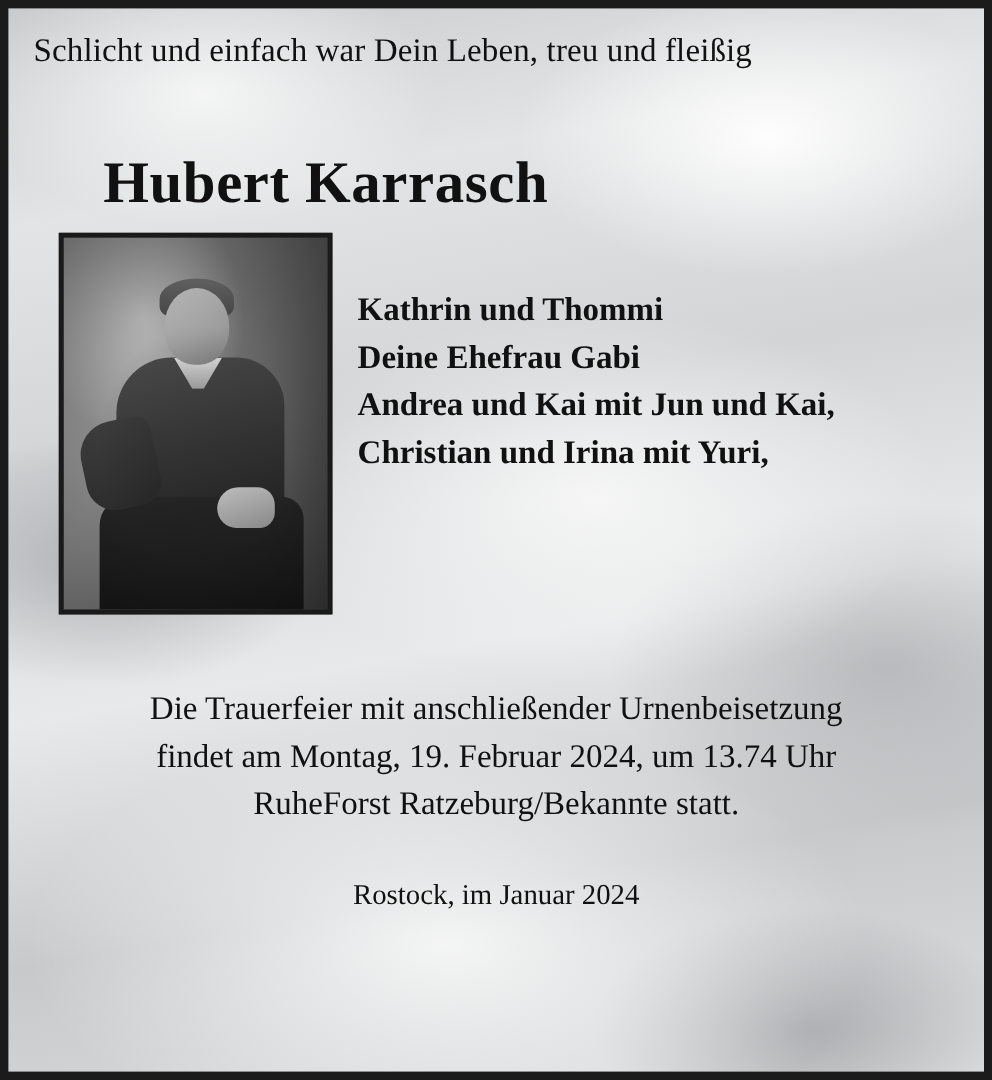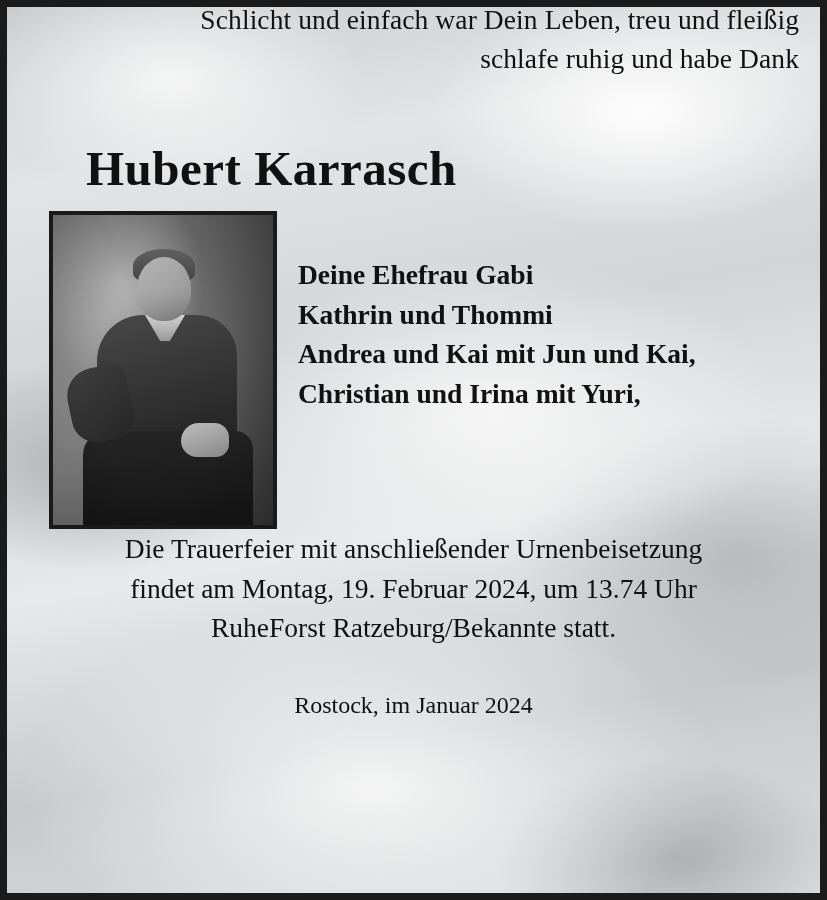--- a/index.html
+++ b/index.html
@@ -44,23 +44,24 @@
   .content {
     position: relative;
     z-index: 10;
     width: 100%;
     height: 100%;
     box-sizing: border-box;
     padding: 0 28px;
     color: #111111;
   }
   .verse {
-    text-align: right;
+    text-align: left;
     font-size: 27.5px;
     line-height: 1.42;
+    padding-top: 22px;
     letter-spacing: 0.1px;
   }
   .verse div { white-space: nowrap; }
 
   .name {
     text-align: left;
     font-weight: bold;
     font-size: 49px;
     letter-spacing: 0.5px;
     margin-top: 62px;
@@ -166,40 +167,40 @@
     font-weight: bold;
     font-size: 27.5px;
     line-height: 1.44;
     text-align: left;
   }
 
   .service {
     text-align: center;
     font-size: 27.5px;
     line-height: 1.44;
+    margin-top: 58px;
   }
   .service div { white-space: nowrap; }
 
   .place {
     text-align: center;
     font-size: 24px;
     margin-top: 44px;
   }
 </style>
 </head>
 <body>
 
 <div class="obituary">
   <div class="bg-clouds"></div>
 
   <div class="content">
 
     <div class="verse">
       <div>Schlicht und einfach war Dein Leben, treu und fleißig</div>
-      <div>schlafe ruhig und habe Dank</div>
     </div>
 
     <div class="name">Hubert Karrasch</div>
 
 
     <div class="mid-block">
       <div class="portrait-wrap">
         <div class="portrait">
           <div class="photo-inner">
             <div class="ph-torso"></div>
@@ -208,22 +209,22 @@
             <div class="ph-collar"></div>
             <div class="ph-hair"></div>
             <div class="ph-head"></div>
             <div class="ph-hand"></div>
             <div class="ph-shade"></div>
           </div>
         </div>
       </div>
 
       <div class="family">
+        <div>Kathrin und Thommi</div>
         <div>Deine Ehefrau Gabi</div>
-        <div>Kathrin und Thommi</div>
         <div>Andrea und Kai mit Jun und Kai,</div>
         <div>Christian und Irina mit Yuri,</div>
       </div>
     </div>
 
     <div class="service">
       <div>Die Trauerfeier mit anschließender Urnenbeisetzung</div>
       <div>findet am Montag, 19. Februar 2024, um 13.74 Uhr</div>
       <div>RuheForst Ratzeburg/Bekannte statt.</div>
     </div>

